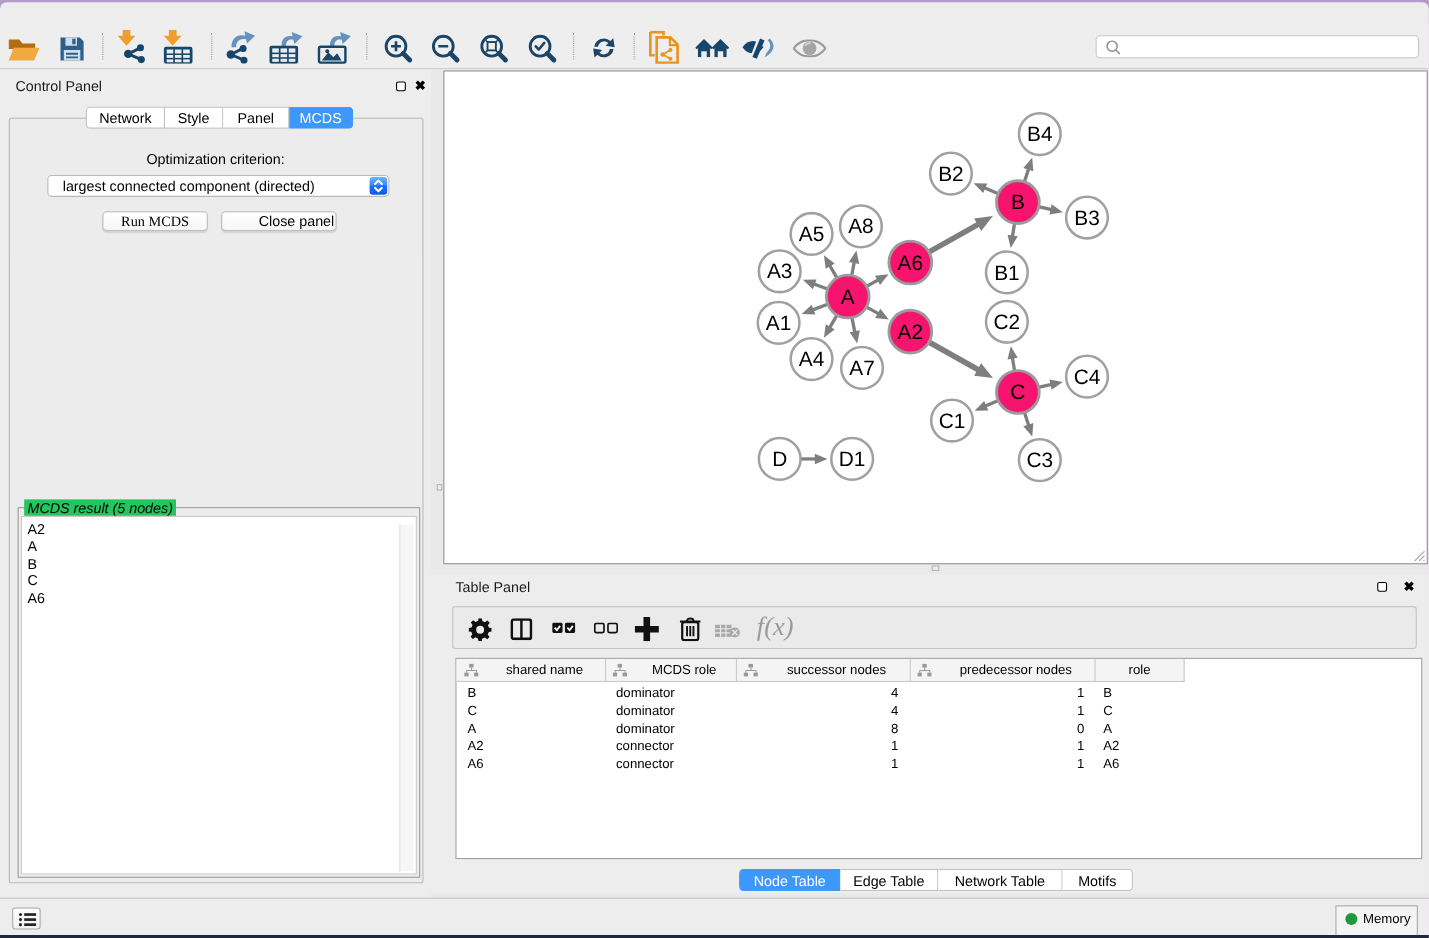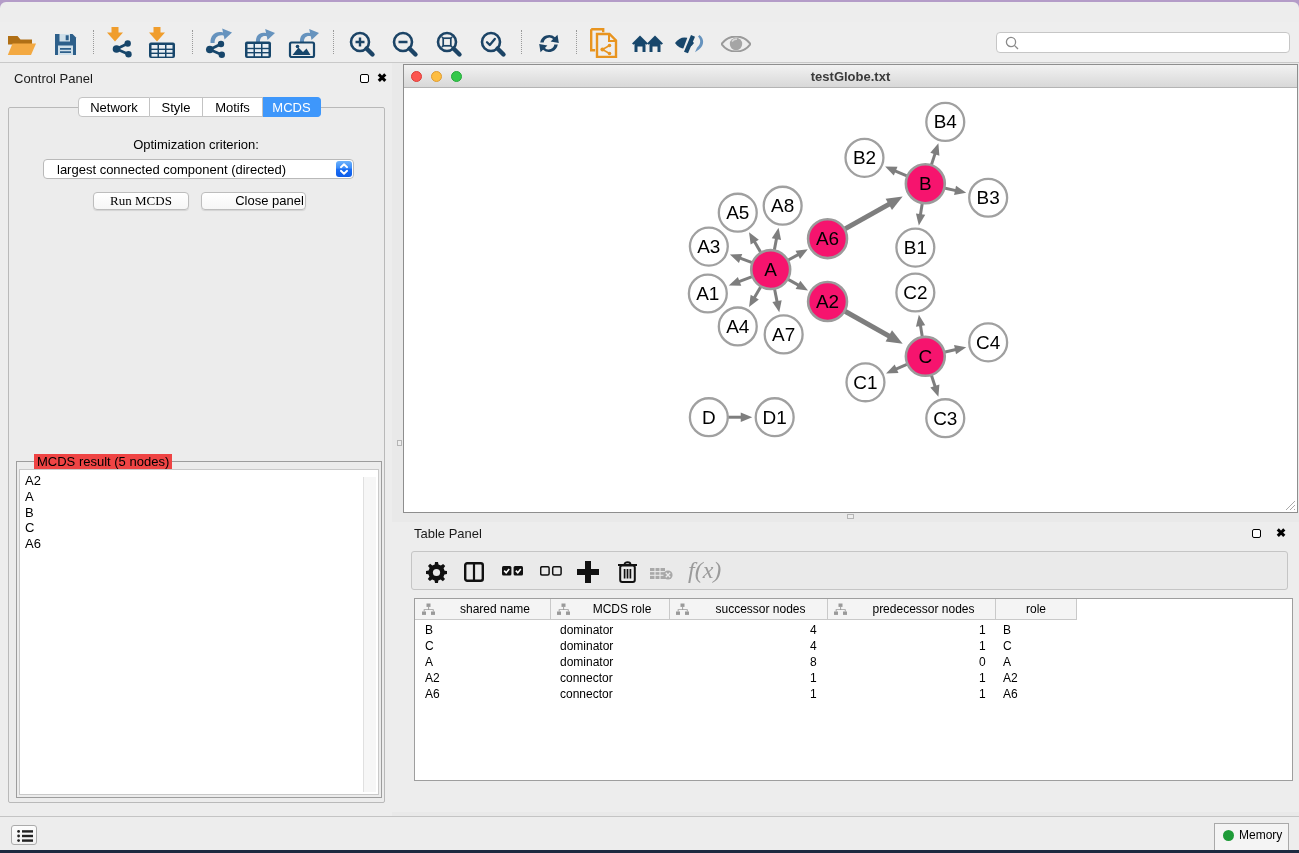--- a/index.html
+++ b/index.html
@@ -50,21 +50,21 @@
 #dropdown .txt { position:absolute; left:13px; top:1.5px; }
 #dd-stepper { position:absolute; right:1px; top:1px; width:16px; height:16px; margin:0;
   border-radius:3px; background:linear-gradient(#6db3fb,#3b8bf8 45%,#1a6ef5 50%,#0d5be8);
   }
 .btn { position:absolute; height:18px; background:linear-gradient(#ffffff,#f6f6f6); border:1px solid #bdbdbd; border-radius:4px;
   font-size:13px; color:#000; text-align:center; line-height:16px; box-shadow:0 1px 1px rgba(0,0,0,0.1);}
 #btn-run { left:93px; top:129px; width:96px;font-family:Liberation Serif, serif; }
 #btn-close { left:201px; top:129px; width:105px;padding-left:32px; }
 
 #mcds-box { position:absolute; left:16px; top:398px; width:366px; height:337px; border:1px solid #9d9d9d; }
-#mcds-label { position:absolute; left:17px; top:-8px; background:#ef4444; padding:0 3px; font-size:13px; }
+#mcds-label { position:absolute; left:5px; top:-8px; background:#22c55e; padding:0 3px; font-size:13px;font-style:italic; }
 #mcds-list { position:absolute; left:2px; top:7px; right:2px; bottom:2px; background:#fff; border:1px solid #c9c9c9;
   font-size:13px; line-height:15.8px; padding:3px 0 0 5px; }
 #mcds-scroll { position:absolute; right:2px; top:7px; width:13px; bottom:2px; background:#f6f6f6; border-left:1px solid #e0e0e0;}
 
 #statusbar { position:absolute; left:0; top:814px; width:1299px; height:34px; background:#ededed; border-top:1px solid #c4c4c4;}
 #sb-btn { position:absolute; left:11px; top:8px; width:26px; height:20px; background:linear-gradient(#fdfdfd,#f1f1f1);
   border:1px solid #ababab; border-radius:3px; }
 #mem-btn { position:absolute; left:1214px; top:6px; width:75px; height:33px; background:#f4f4f4;
   border:1px solid #a9a9a9; font-size:12px; color:#000; }
 #mem-btn .dot { position:absolute; left:8px; top:6px; width:11px; height:11px; border-radius:50%; background:#1e9b38; }
@@ -202,21 +202,21 @@
 
   </div>
   <div id="ctrlpanel">
     <div id="cp-title" class="panehdr">Control Panel</div>
     <div id="cp-float" class="floatbtn"></div>
     <div id="cp-x" class="xbtn">✖</div>
     <div id="cp-pane"></div>
     <div id="cp-tabs" class="tabrow">
       <div class="tab first" style="width:72px">Network</div>
       <div class="tab" style="width:53px">Style</div>
-      <div class="tab" style="width:60px">Motifs</div>
+      <div class="tab" style="width:60px">Panel</div>
       <div class="tab last sel" style="width:58px">MCDS</div>
     </div>
     <div id="opt-label">Optimization criterion:</div>
     <div id="dropdown">
         <span class="txt">largest connected component (directed)</span>
       <div id="dd-stepper">
         <svg width="16" height="16" viewBox="0 0 17 17">
           <path d="M5.2 6.6 L8.5 3.4 L11.8 6.6" fill="none" stroke="#fff" stroke-width="2" stroke-linecap="round" stroke-linejoin="round"></path>
           <path d="M5.2 10.4 L8.5 13.6 L11.8 10.4" fill="none" stroke="#fff" stroke-width="2" stroke-linecap="round" stroke-linejoin="round"></path>
         </svg>
@@ -250,26 +250,20 @@
 #tp-table { position:absolute; left:22px; top:76px; width:879px; height:183px; background:#fff; border:1px solid #9e9e9e;}
 #tp-header { position:absolute; left:0; top:0; width:662px; height:21px; background:#f4f4f4; border-bottom:1px solid #c9c9c9; border-right:1px solid #c9c9c9;}
 .colsep { position:absolute; top:0; height:21px; width:0; border-left:1px solid #c9c9c9; }
 .hcell { position:absolute; top:3px; font-size:12px; color:#000; text-align:center; }
 .hicon { position:absolute; top:4px; }
 .trow { position:absolute; left:0; width:100%; height:16px; font-size:12px; color:#000; }
 .trow span { position:absolute; top:1px; }
 #tp-tabs { left:280px; top:268px; }
 </style>
 <div id="netwin">
-  <div id="netwin-tb">
-    <div class="tl t1"></div>
-          <div class="tl t2"></div>
-          <div class="tl t3"></div>
-    <div class="ttl">testGlobe.txt</div>
-  </div>
   <svg id="graph" width="893" height="421" viewBox="405 87 894 422" style="position:absolute;left:0;top:23px">
     <g font-family="Liberation Sans, sans-serif">
 <line x1="763.5" y1="254.3" x2="755.0" y2="239.7" stroke="#7e7e7e" stroke-width="3"></line>
 <polygon points="750.3,231.5 760.1,239.0 751.9,243.8" fill="#7e7e7e"></polygon>
 <line x1="775.1" y1="252.3" x2="778.1" y2="236.5" stroke="#7e7e7e" stroke-width="3"></line>
 <polygon points="779.9,227.1 782.4,239.3 773.1,237.5" fill="#7e7e7e"></polygon>
 <line x1="756.1" y1="263.1" x2="740.0" y2="257.1" stroke="#7e7e7e" stroke-width="3"></line>
 <polygon points="731.1,253.8 743.5,253.4 740.2,262.3" fill="#7e7e7e"></polygon>
 <line x1="756.1" y1="275.1" x2="738.9" y2="281.6" stroke="#7e7e7e" stroke-width="3"></line>
 <polygon points="730.0,285.0 739.1,276.5 742.5,285.3" fill="#7e7e7e"></polygon>
@@ -479,20 +473,26 @@
             <span style="left:588px">A2</span>
           </div>
     <div class="trow" style="top:87px">
             <span style="left:10px">A6</span>
             <span style="left:145px">connector</span>
             <span style="left:395px">1</span>
             <span style="left:564px">1</span>
             <span style="left:588px">A6</span>
           </div>
   </div>
+  <div id="tp-tabs" class="tabrow">
+    <div class="tab first sel" style="width:92px">Node Table</div>
+    <div class="tab" style="width:89px">Edge Table</div>
+    <div class="tab" style="width:113px">Network Table</div>
+    <div class="tab last" style="width:64px">Motifs</div>
+  </div>
 </div>
 </div>
   <div id="statusbar">
     <div id="sb-btn">
       <svg width="16" height="14" style="position:absolute;left:5px;top:3px" viewBox="0 0 16 14">
         <circle cx="1.6" cy="2.4" r="1.4" fill="#222"></circle>
           <rect x="5" y="1.2" width="11" height="2.4" fill="#222"></rect>
         <circle cx="1.6" cy="7" r="1.4" fill="#222"></circle>
           <rect x="5" y="5.8" width="11" height="2.4" fill="#222"></rect>
         <circle cx="1.6" cy="11.6" r="1.4" fill="#222"></circle>

